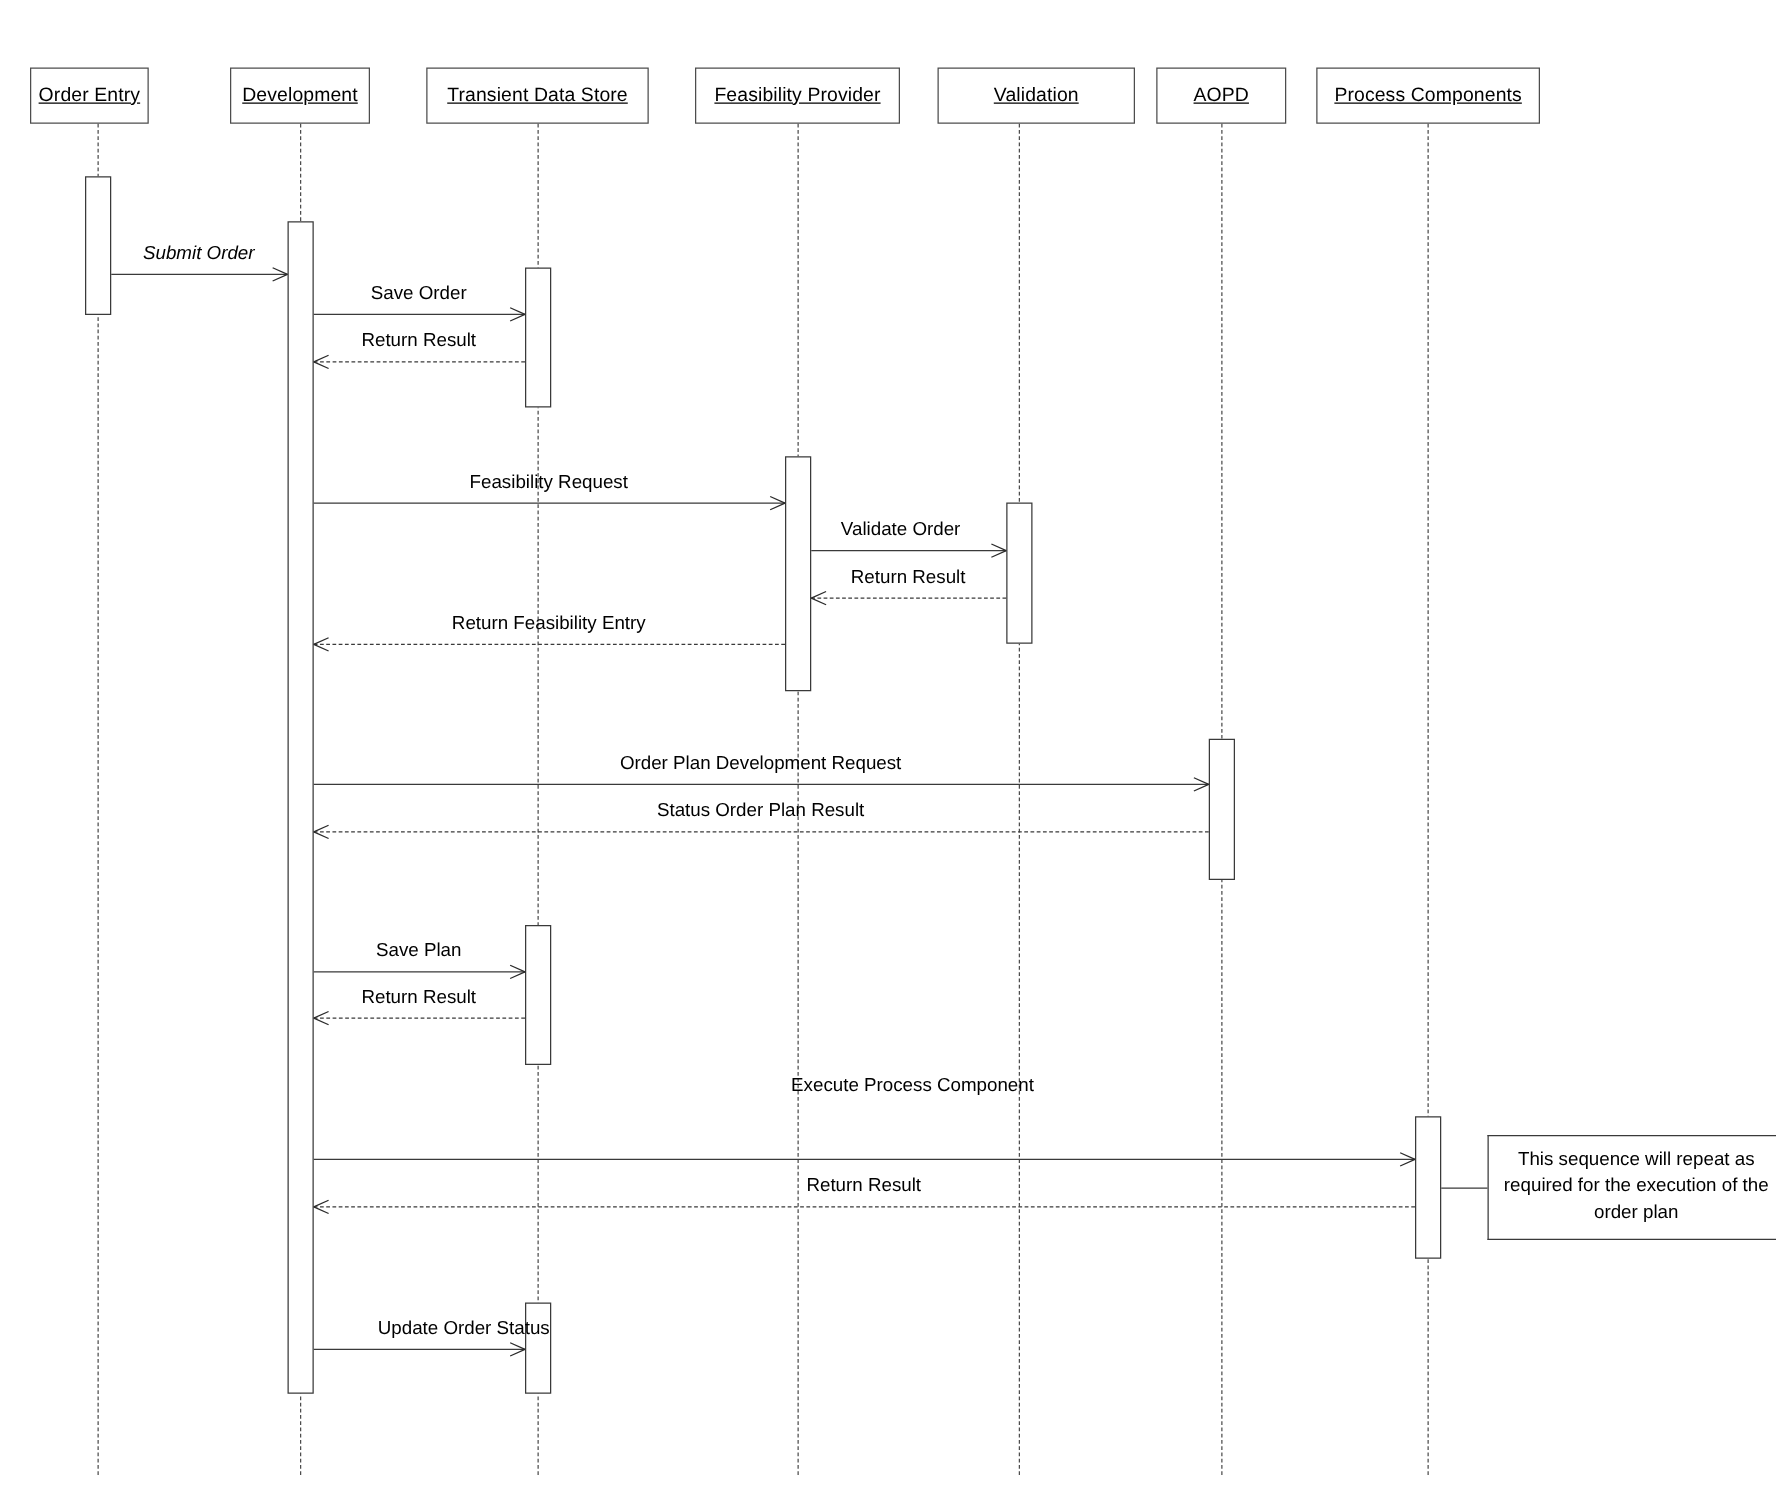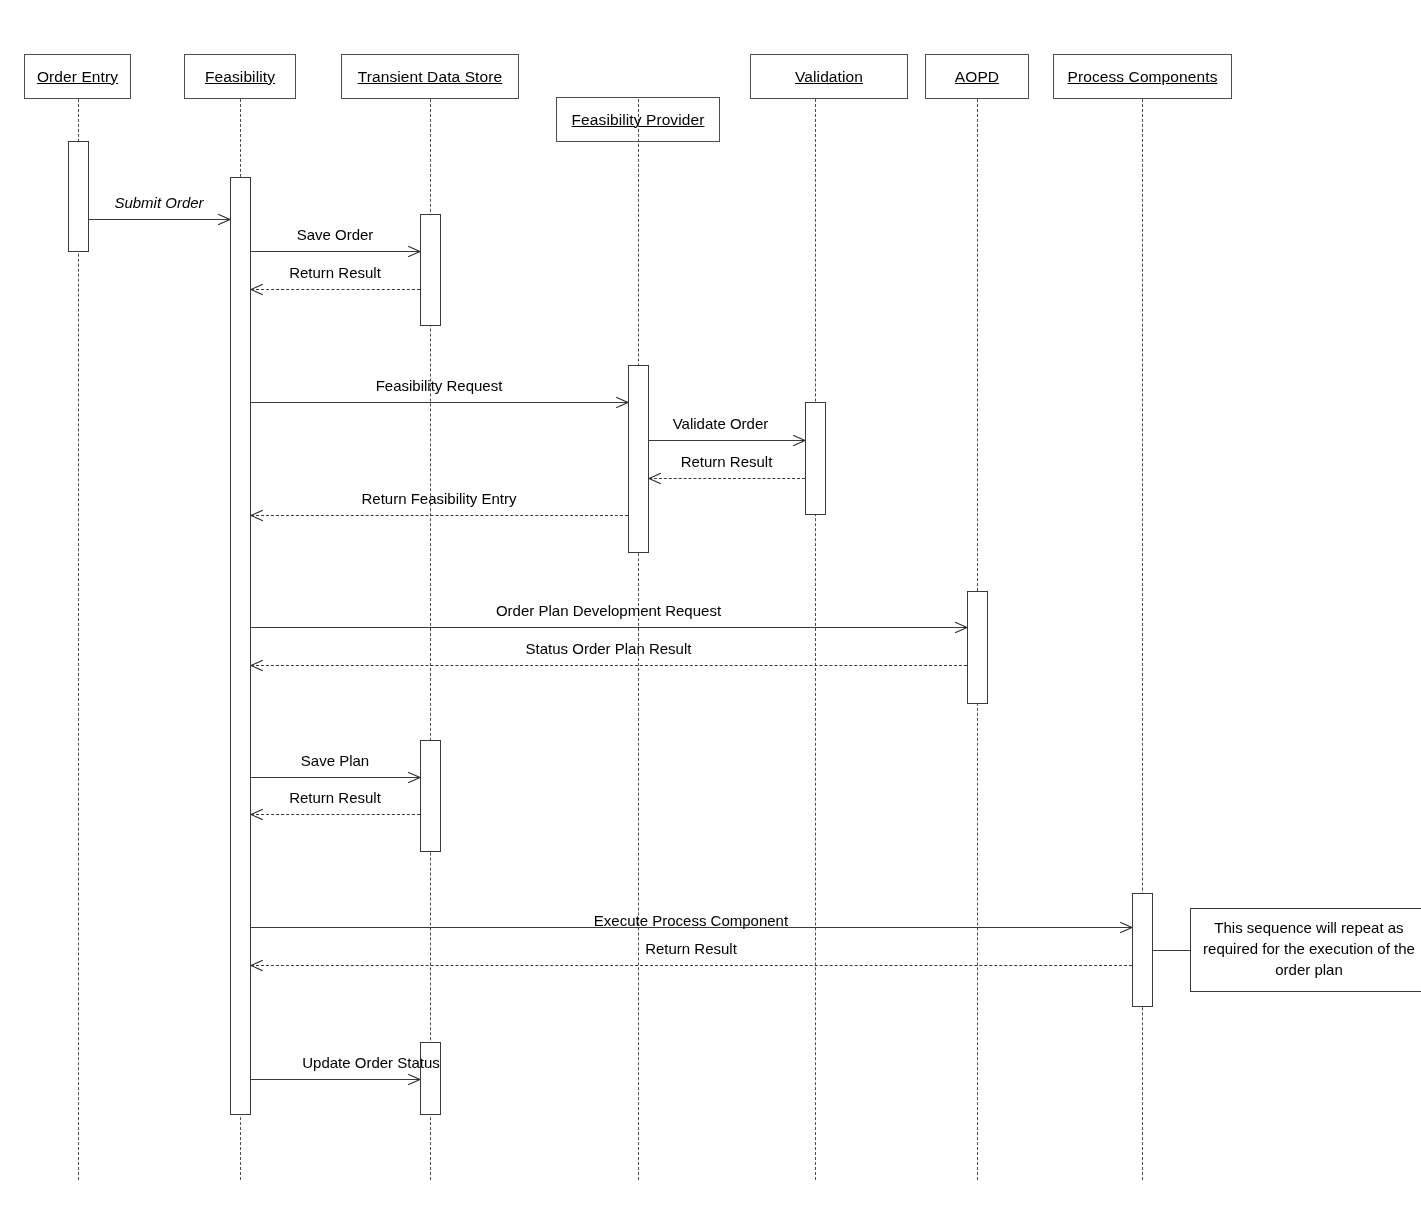--- a/index.html
+++ b/index.html
@@ -59,30 +59,30 @@
   }
   .note-connector{
     position:absolute;height:0;border-top:1.2px solid #3a3a3a;
   }
 </style>
 </head>
 <body>
 
 <div id="canvas">
   <div id="heads">
-      <div class="ll-head" style="left: 24px; top: 54px; width: 107px;">
+      <div class="ll-head" style="left: 24px; top: 54px; width: 95px;">
         <span>Order Entry</span>
       </div>
       <div class="ll-head" style="left: 184px; top: 54px; width: 112px;">
-        <span>Feasibility</span>
+        <span>Development</span>
       </div>
       <div class="ll-head" style="left: 341px; top: 54px; width: 178px;">
         <span>Transient Data Store</span>
       </div>
-      <div class="ll-head" style="left: 556px; top: 54px; width: 164px; margin-top: 43px;">
+      <div class="ll-head" style="left: 556px; top: 54px; width: 164px;">
         <span>Feasibility Provider</span>
       </div>
       <div class="ll-head" style="left: 750px; top: 54px; width: 158px;">
         <span>Validation</span>
       </div>
       <div class="ll-head" style="left: 925px; top: 54px; width: 104px;">
         <span>AOPD</span>
       </div>
       <div class="ll-head" style="left: 1053px; top: 54px; width: 179px;">
         <span>Process Components</span>
@@ -173,21 +173,21 @@
         <div class="line"></div>
         <div class="ah l1" style="left: 0px; top: 0px;"></div>
         <div class="ah l2" style="left: 0px; top: 0px;"></div>
       </div>
       <div class="msg-label" style="left: 250.5px; width: 169px; top: 789px;">Return Result</div>
       <div class="msg call" style="left: 250.5px; top: 927px; width: 881px;">
         <div class="line"></div>
         <div class="ah r1" style="right: 0px; top: 0px;"></div>
         <div class="ah r2" style="right: 0px; top: 0px;"></div>
       </div>
-      <div class="msg-label" style="left: 250.5px; width: 881px; top: 912px;">Execute Process Component</div>
+      <div class="msg-label" style="left: 250.5px; width: 881px; top: 860px; padding-left: 39px;">Execute Process Component</div>
       <div class="msg ret" style="left: 250.5px; top: 965px; width: 881px;">
         <div class="line"></div>
         <div class="ah l1" style="left: 0px; top: 0px;"></div>
         <div class="ah l2" style="left: 0px; top: 0px;"></div>
       </div>
       <div class="msg-label" style="left: 250.5px; width: 881px; top: 940px;">Return Result</div>
       <div class="msg call" style="left: 250.5px; top: 1079px; width: 169px;">
         <div class="line"></div>
         <div class="ah r1" style="right: 0px; top: 0px;"></div>
         <div class="ah r2" style="right: 0px; top: 0px;"></div>

